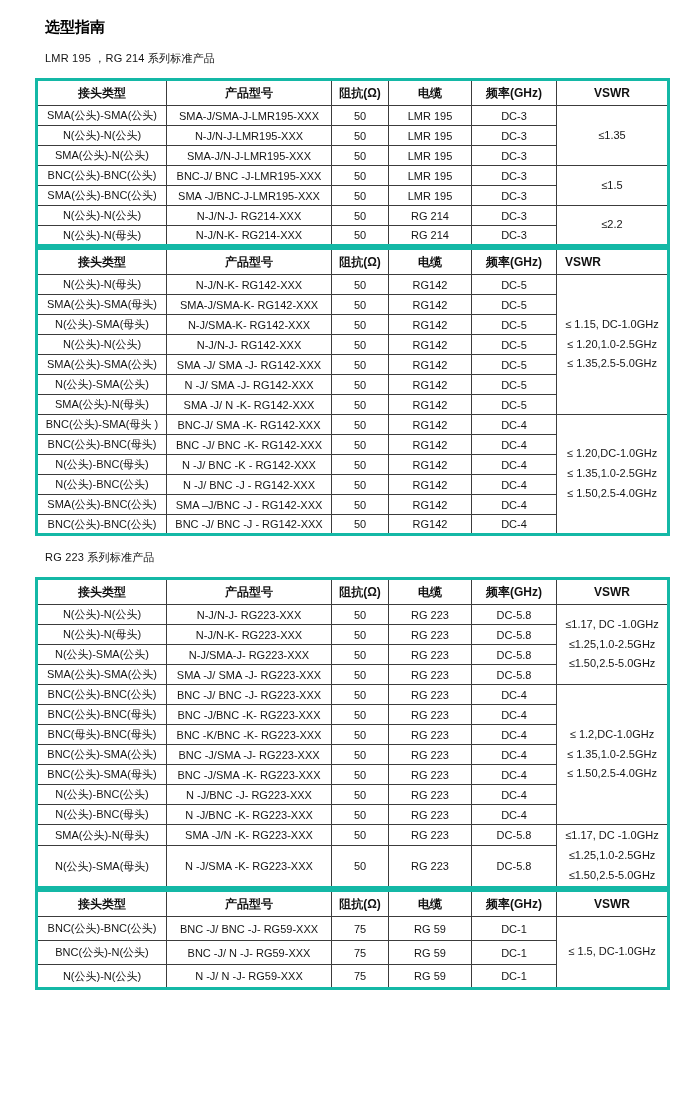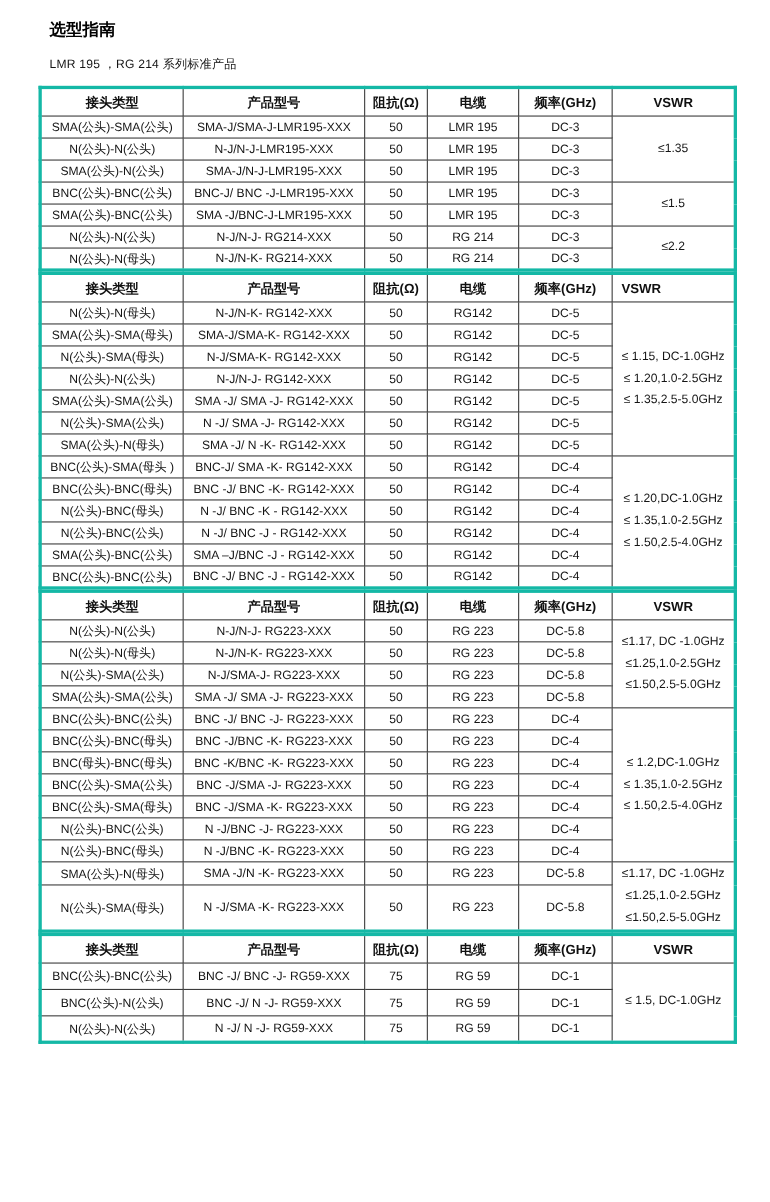--- a/index.html
+++ b/index.html
@@ -234,20 +234,21 @@
               <td>BNC(公头)-BNC(公头)</td>
               <td>BNC -J/ BNC -J - RG142-XXX</td>
               <td>50</td>
               <td>RG142</td>
               <td>DC-4</td>
             </tr>
           </tbody>
         </table>
       </div>
       <div class="section section-rg223">
+        <h2 class="section-heading">RG 223 系列标准产品</h2>
         <table class="spec-table">
           <colgroup>
             <col class="c0">
             <col class="c1">
             <col class="c2">
             <col class="c3">
             <col class="c4">
             <col class="c5">
           </colgroup>
           <thead>

